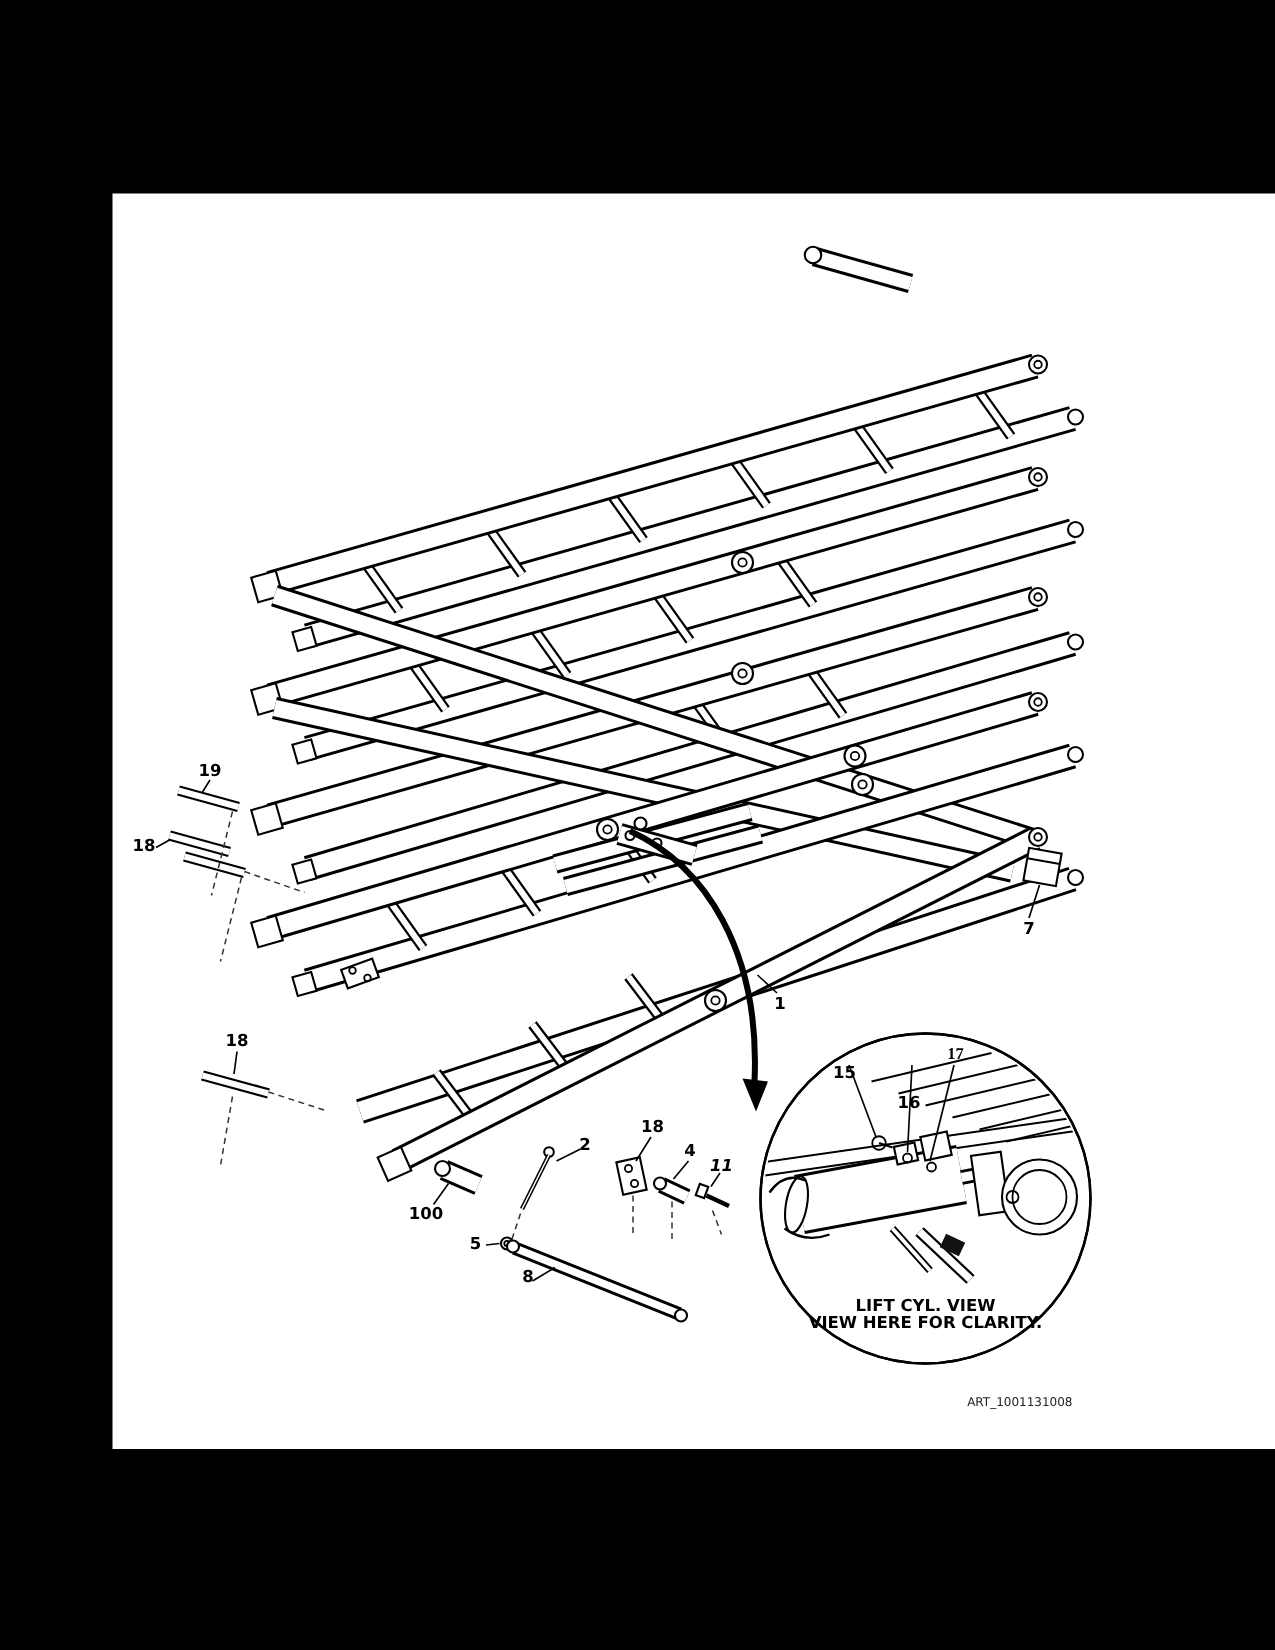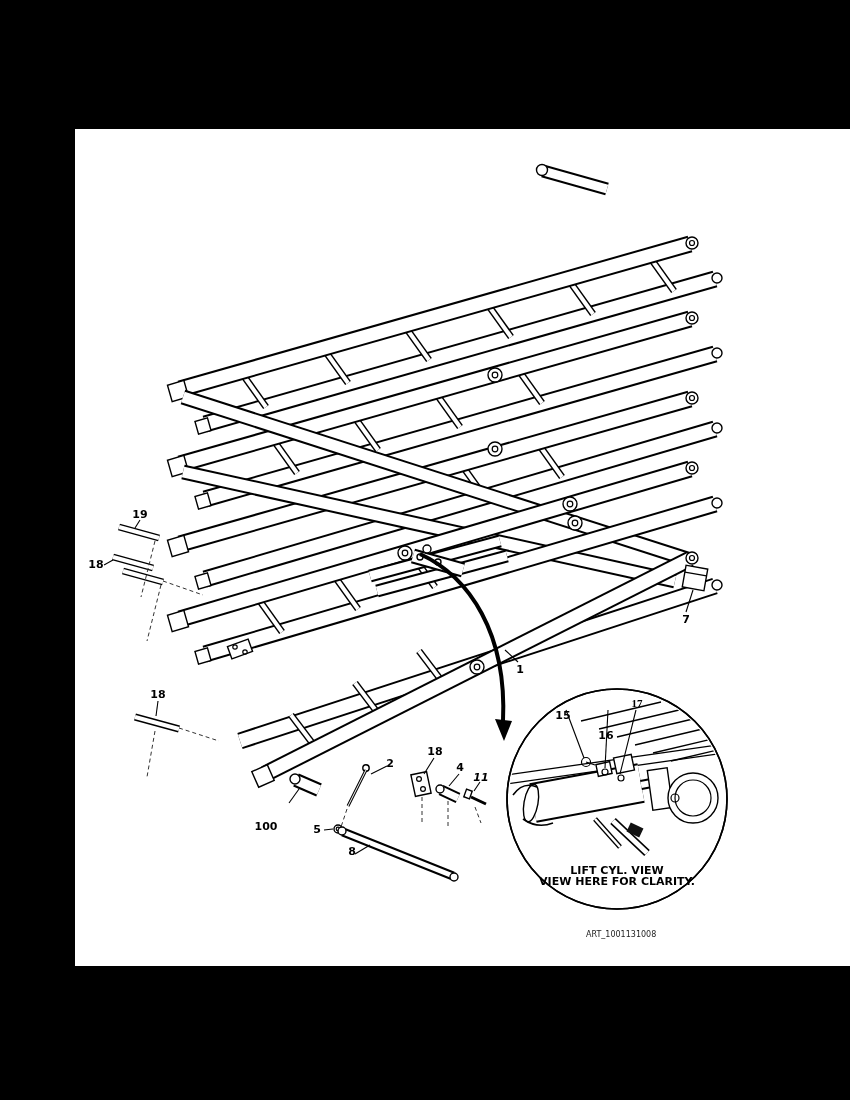--- a/index.html
+++ b/index.html
@@ -3,21 +3,21 @@
 <meta charset="utf-8">
 <style>
   html,body{margin:0;padding:0;}
   .stage{position:relative;width:850px;height:1100px;background:#000;overflow:hidden;
          font-family:"DejaVu Sans", sans-serif;}
   .page{position:absolute;left:75px;top:129px;width:800px;height:837px;background:#fff;}
   .page svg{position:absolute;left:0;top:0;}
   .co{position:absolute;transform:translate(-50%,-50%);font-weight:bold;font-size:11px;color:#000;}
   .caption{position:absolute;left:462px;top:736px;width:160px;text-align:center;
            font-weight:bold;font-size:11px;line-height:11px;color:#000;}
-  .artnum{position:absolute;left:511px;top:801px;width:100px;text-align:left;
+  .artnum{position:absolute;left:540px;top:801px;width:100px;text-align:right;
           font-size:8px;color:#222;}
   .k{stroke:#000;fill:none;}
   .w{stroke:#fff;fill:none;}
   .cap{fill:#fff;stroke:#000;stroke-width:1.4;}
   .pc{fill:#fff;stroke:#000;stroke-width:1.4;}
   .pd{fill:none;stroke:#000;stroke-width:1.2;}
   .ldr{stroke:#000;stroke-width:1.1;fill:none;}
   .dash{stroke:#333;stroke-width:1;stroke-dasharray:4 3;fill:none;}
   .thin{stroke:#000;stroke-width:1.3;fill:none;}
 </style>
@@ -327,21 +327,21 @@
     <div class="co" style="left:83px;top:565px;">18</div>
     <div class="co" style="left:611px;top:490px;">7</div>
     <div class="co" style="left:445px;top:540px;">1</div>
     <div class="co" style="left:488px;top:586px;">15</div>
     <div class="co" style="left:531px;top:574px;margin-top:32px;">16</div>
     <div class="co" style="left:562px;top:574px;font-family:Liberation Serif, serif;">17</div>
     <div class="co" style="left:360px;top:622px;">18</div>
     <div class="co" style="left:315px;top:634px;">2</div>
     <div class="co" style="left:385px;top:638px;">4</div>
     <div class="co" style="left:406px;top:648px;font-style:italic;">11</div>
-    <div class="co" style="left:191px;top:680px;margin-top:17px;">100</div>
+    <div class="co" style="left:209px;top:680px;">100</div>
     <div class="co" style="left:242px;top:700px;">5</div>
     <div class="co" style="left:277px;top:722px;">8</div>
 
     <div class="caption">
       <div>LIFT CYL. VIEW</div>
       <div>VIEW HERE FOR CLARITY.</div>
     </div>
 
     <div class="artnum">ART_1001131008</div>
 

